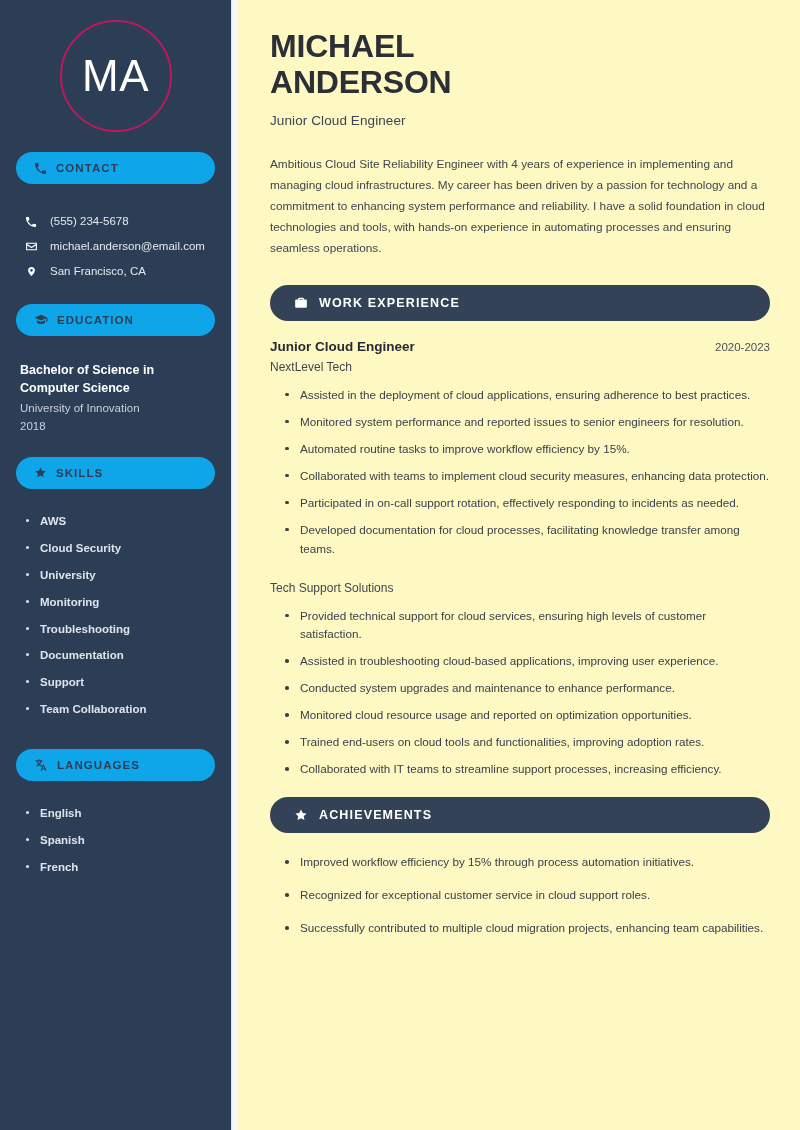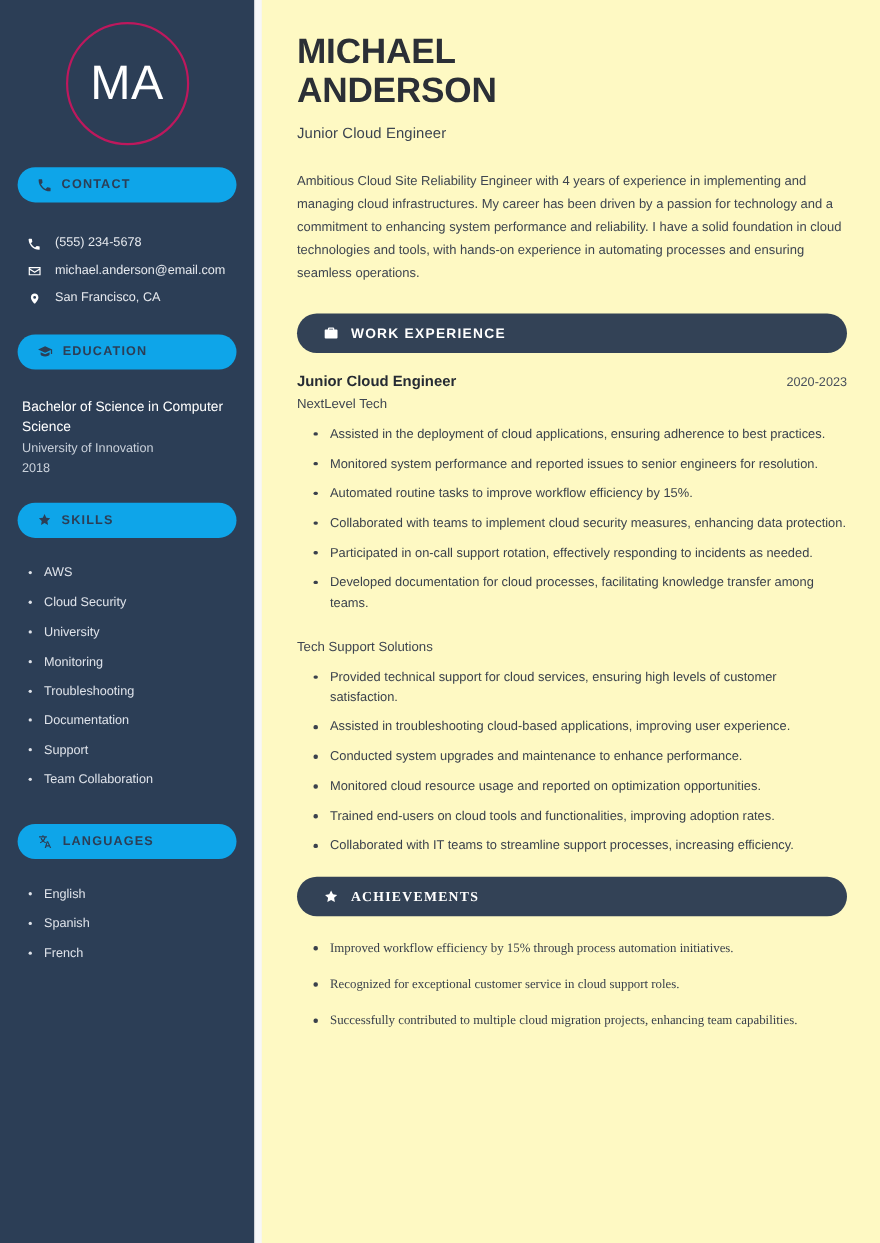--- a/index.html
+++ b/index.html
@@ -99,37 +99,37 @@
     font-size: 11.5px;
     line-height: 1.35;
     word-break: break-word;
   }
 
   
   .edu-block { padding: 0 4px 0 4px; margin-bottom: 22px; }
   .edu-degree {
     color: #ffffff;
     font-size: 12.5px;
-    font-weight: normal;
+    font-weight: bold;
     line-height: 1.45;
     margin-bottom: 3px;
   }
   .edu-school {
     color: #c9d0da;
     font-size: 11.5px;
     line-height: 1.5;
   }
   .edu-year {
     color: #c9d0da;
     font-size: 11.5px;
     line-height: 1.5;
   }
 
   
-  .side-list { list-style: none; padding: 0 0 0 10px; margin-bottom: 20px; }
+  .side-list { list-style: none; padding: 0 0 0 10px; margin-bottom: 20px; font-weight: bold; }
   .side-list li {
     position: relative;
     color: #dfe3ea;
     font-size: 11.5px;
     line-height: 1.3;
     padding: 0 0 0 14px;
     margin-bottom: 12px;
   }
   .side-list li:last-child { margin-bottom: 0; }
   .side-list li::before {
@@ -239,21 +239,21 @@
     content: "";
     position: absolute;
     left: 1px;
     top: 7px;
     width: 3.5px;
     height: 3.5px;
     border-radius: 50%;
     background: #3a414c;
   }
 
-  .achievements-wrap { margin-top: 14px; font-family: Liberation Serif, serif; }
+  .achievements-wrap { margin-top: 14px; }
   .achievements-wrap .banner { margin-top: 0; margin-bottom: 20px; }
   .achievements-wrap .bullets li { margin-bottom: 14px; }
 </style>
 </head>
 <body>
 
 <div class="resume">
 
   <aside class="sidebar">
 

